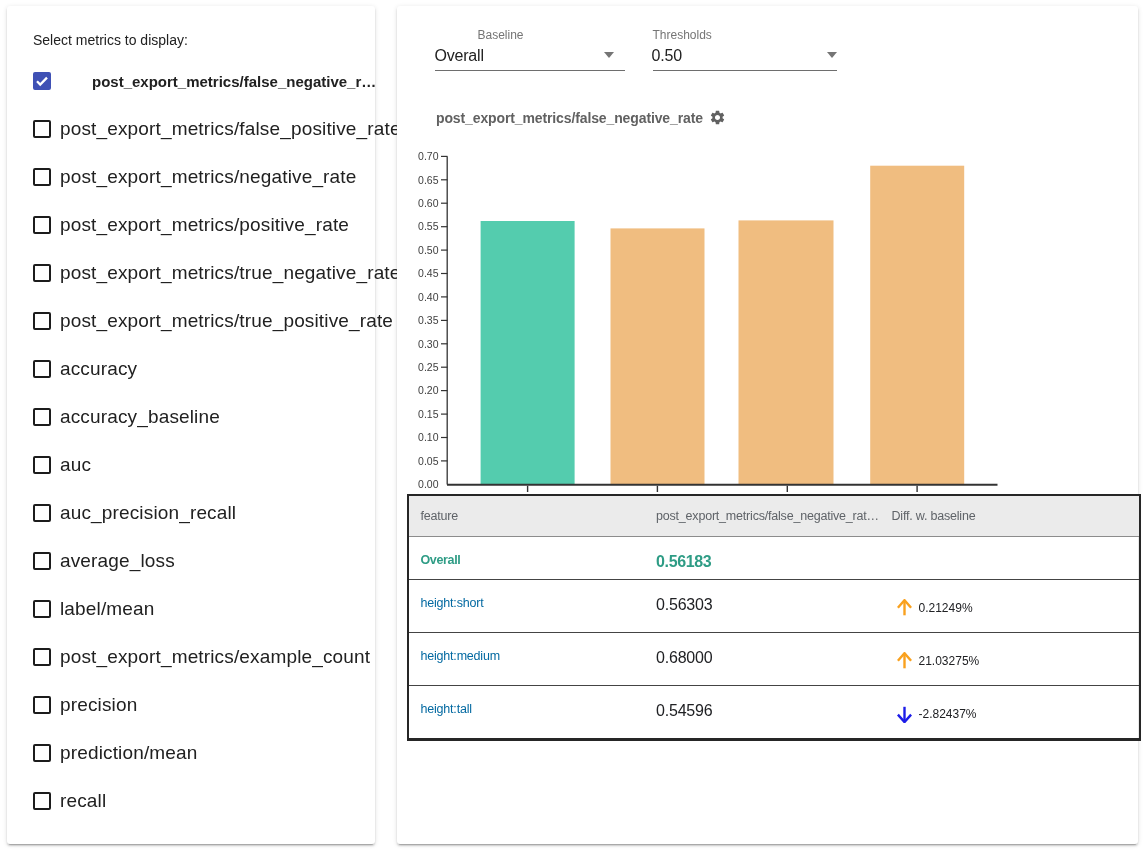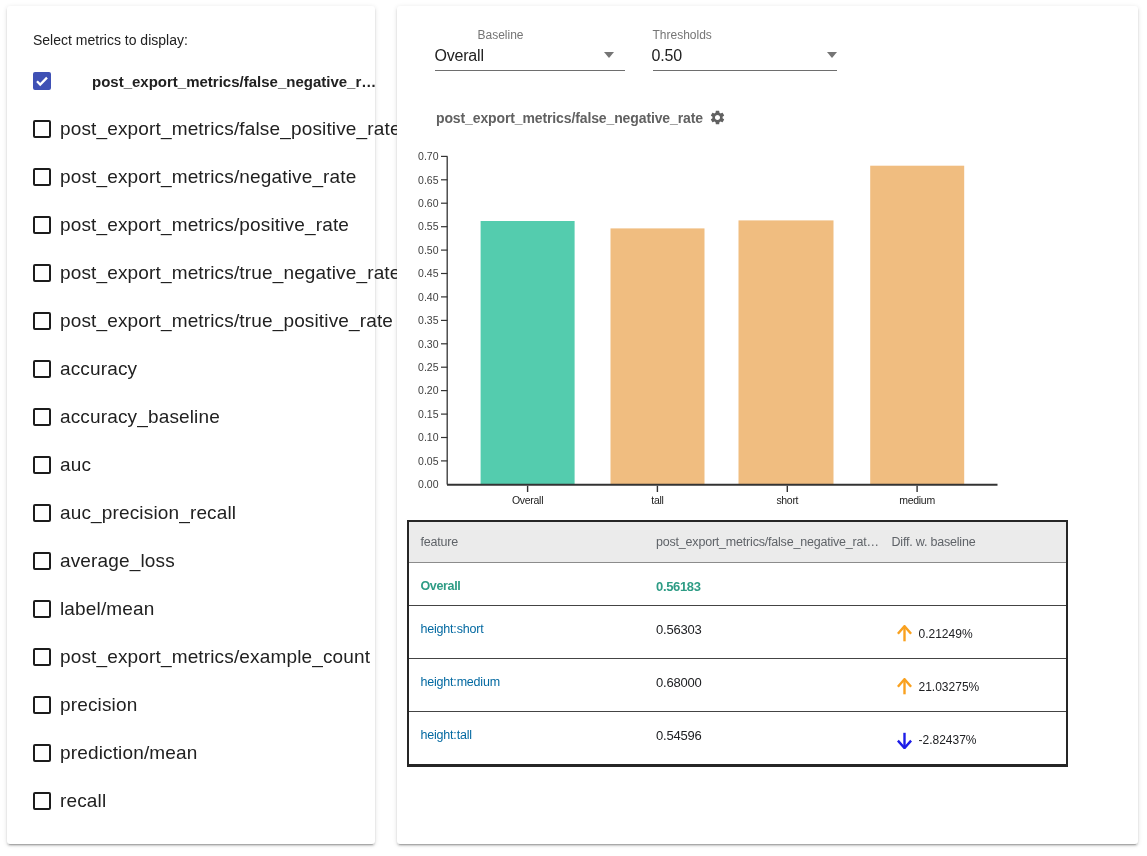--- a/index.html
+++ b/index.html
@@ -21,29 +21,29 @@
 
   
   .ddlabel { position:absolute; font-size:12px; color:#757575; }
   .ddvalue { position:absolute; font-size:16px; color:#212121; letter-spacing:-0.2px; }
   .ddline  { position:absolute; height:1px; background:#6e6e6e; }
   .ddarrow { position:absolute; width:0; height:0; border-left:5.5px solid transparent; border-right:5.5px solid transparent; border-top:6px solid #757575; }
 
   .chart-title { position:absolute; left:39px; top:104px; font-size:14px; font-weight:bold; color:#616161; letter-spacing:-0.12px; }
 
   
-  #tbl { position:absolute; left:10px; top:514px; width:661px; border:2px solid #262626; border-bottom-width:3px; }
+  #tbl { position:absolute; left:10px; top:488px; width:734px; border:2px solid #262626; border-bottom-width:3px; }
   .trow { position:relative; width:100%; }
   #thead { height:41px; background:#ebebeb; border-bottom:1px solid #8c8c8c; }
   .hcell { position:absolute; font-size:12.5px; letter-spacing:-0.2px; color:#5f6368; top:13px; white-space:nowrap; }
   #row0 { height:43px; border-bottom:1px solid #444; }
   .drow { height:53px; border-bottom:1px solid #444; }
   .drow.last { border-bottom:none; }
   .c1 { position:absolute; left:11.5px; font-size:12.5px; letter-spacing:-0.2px; color:#0369a1; }
-  .c2 { position:absolute; left:247px; font-size:13px; letter-spacing:-0.2px; color:#202124; }
+  .c2 { position:absolute; left:247px; font-size:16px; letter-spacing:-0.2px; color:#202124; }
   .c3 { position:absolute; left:488px; height:18px; font-size:12px; color:#202124; display:flex; align-items:center; }
   .teal { color:#2e9c85; font-weight:bold; letter-spacing:-0.35px; }
   .pct { font-size:12px; color:#202124; margin-left:6.5px; }
 </style>
 </head>
 <body>
 <div id="page">
   <div class="card" id="leftcard">
     <div class="sel-title">Select metrics to display:</div>
     <div class="items">

